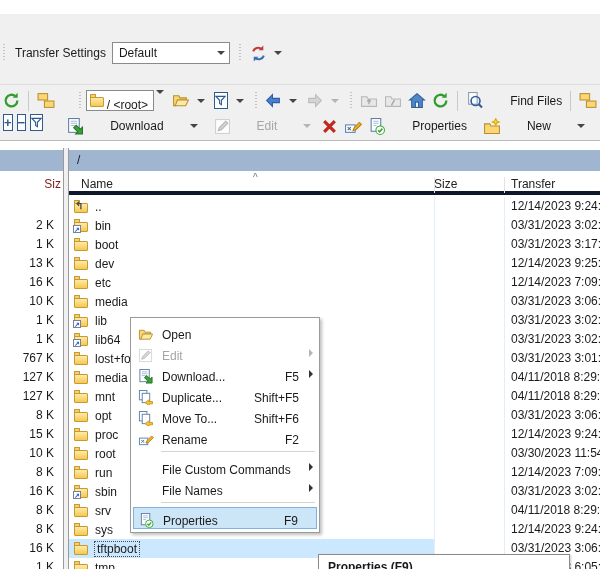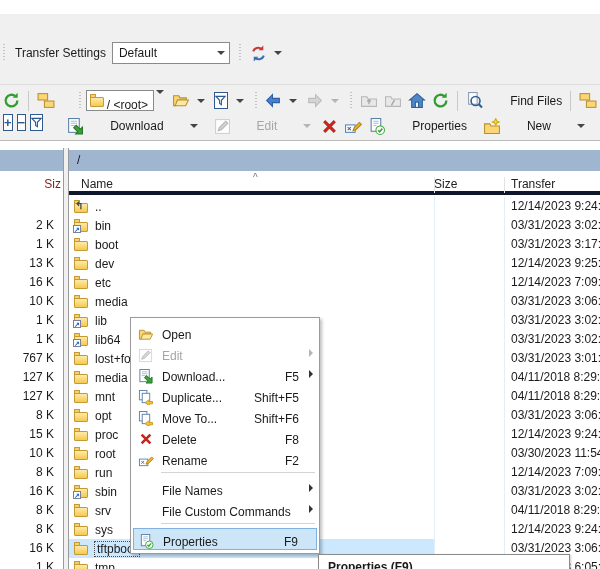--- a/index.html
+++ b/index.html
@@ -538,47 +538,38 @@
             <rect x="1.5" y="0.5" width="8" height="10" fill="#fff" stroke="#5b80a8"></rect>
             <rect x="4.5" y="3.5" width="8" height="10" fill="#fff" stroke="#5b80a8"></rect>
             <path d="M7.5 13.5l4.5-3.2v2h3.5v2.4H12v2z" fill="#f7c234" stroke="#c79a1e"></path>
           </svg>
       </span>
       <span class="mlabel">Move To...</span>
       <span class="mshort">Shift+F6</span>
     </div>
     <div class="mi">
       <span class="mic">
-        <svg width="14" height="14" viewBox="0 0 16 16">
-            <path d="M3 3l10 10M13 3L3 13" stroke="#c1281e" stroke-width="3"></path>
-          </svg>
-      </span>
-      <span class="mlabel">Delete</span>
-      <span class="mshort">F8</span>
-    </div>
-    <div class="mi">
-      <span class="mic">
         <svg width="16" height="15" viewBox="0 0 16 16">
             <rect x="1" y="6.5" width="9" height="7" fill="#fff" stroke="#4f86c6"></rect>
             <path d="M3 8.5l3 3M6 8.5l-3 3" stroke="#666"></path>
             <path d="M8 12l1.2-3L14 4.2 15.8 6 11 10.8z" fill="#f2b22e" stroke="#b8860b"></path>
           </svg>
       </span>
       <span class="mlabel">Rename</span>
       <span class="mshort">F2</span>
     </div>
     <div class="msep"></div>
     <div class="mi">
       <span class="mic"></span>
+      <span class="mlabel">File Custom Commands</span>
+      <span class="marrow"></span>
+    </div>
+    <div class="mi">
+      <span class="mic"></span>
       <span class="mlabel">File Names</span>
-      <span class="marrow"></span>
-    </div>
-    <div class="mi">
-      <span class="mic"></span>
-      <span class="mlabel">File Custom Commands</span>
       <span class="marrow"></span>
     </div>
     <div class="msep"></div>
     <div class="mi hilite">
       <span class="mic">
         <svg width="15" height="15" viewBox="0 0 16 16">
             <rect x="2.5" y="0.5" width="9" height="12" fill="#fff" stroke="#5b80a8"></rect>
             <path d="M4.5 3h5M4.5 5h5M4.5 7h3" stroke="#a9bdd2"></path>
             <circle cx="11" cy="11.5" r="4" fill="#fff" stroke="#3aa63a"></circle>
             <path d="M9 11.5l1.5 1.5 2.5-3" fill="none" stroke="#3aa63a" stroke-width="1.5"></path>

